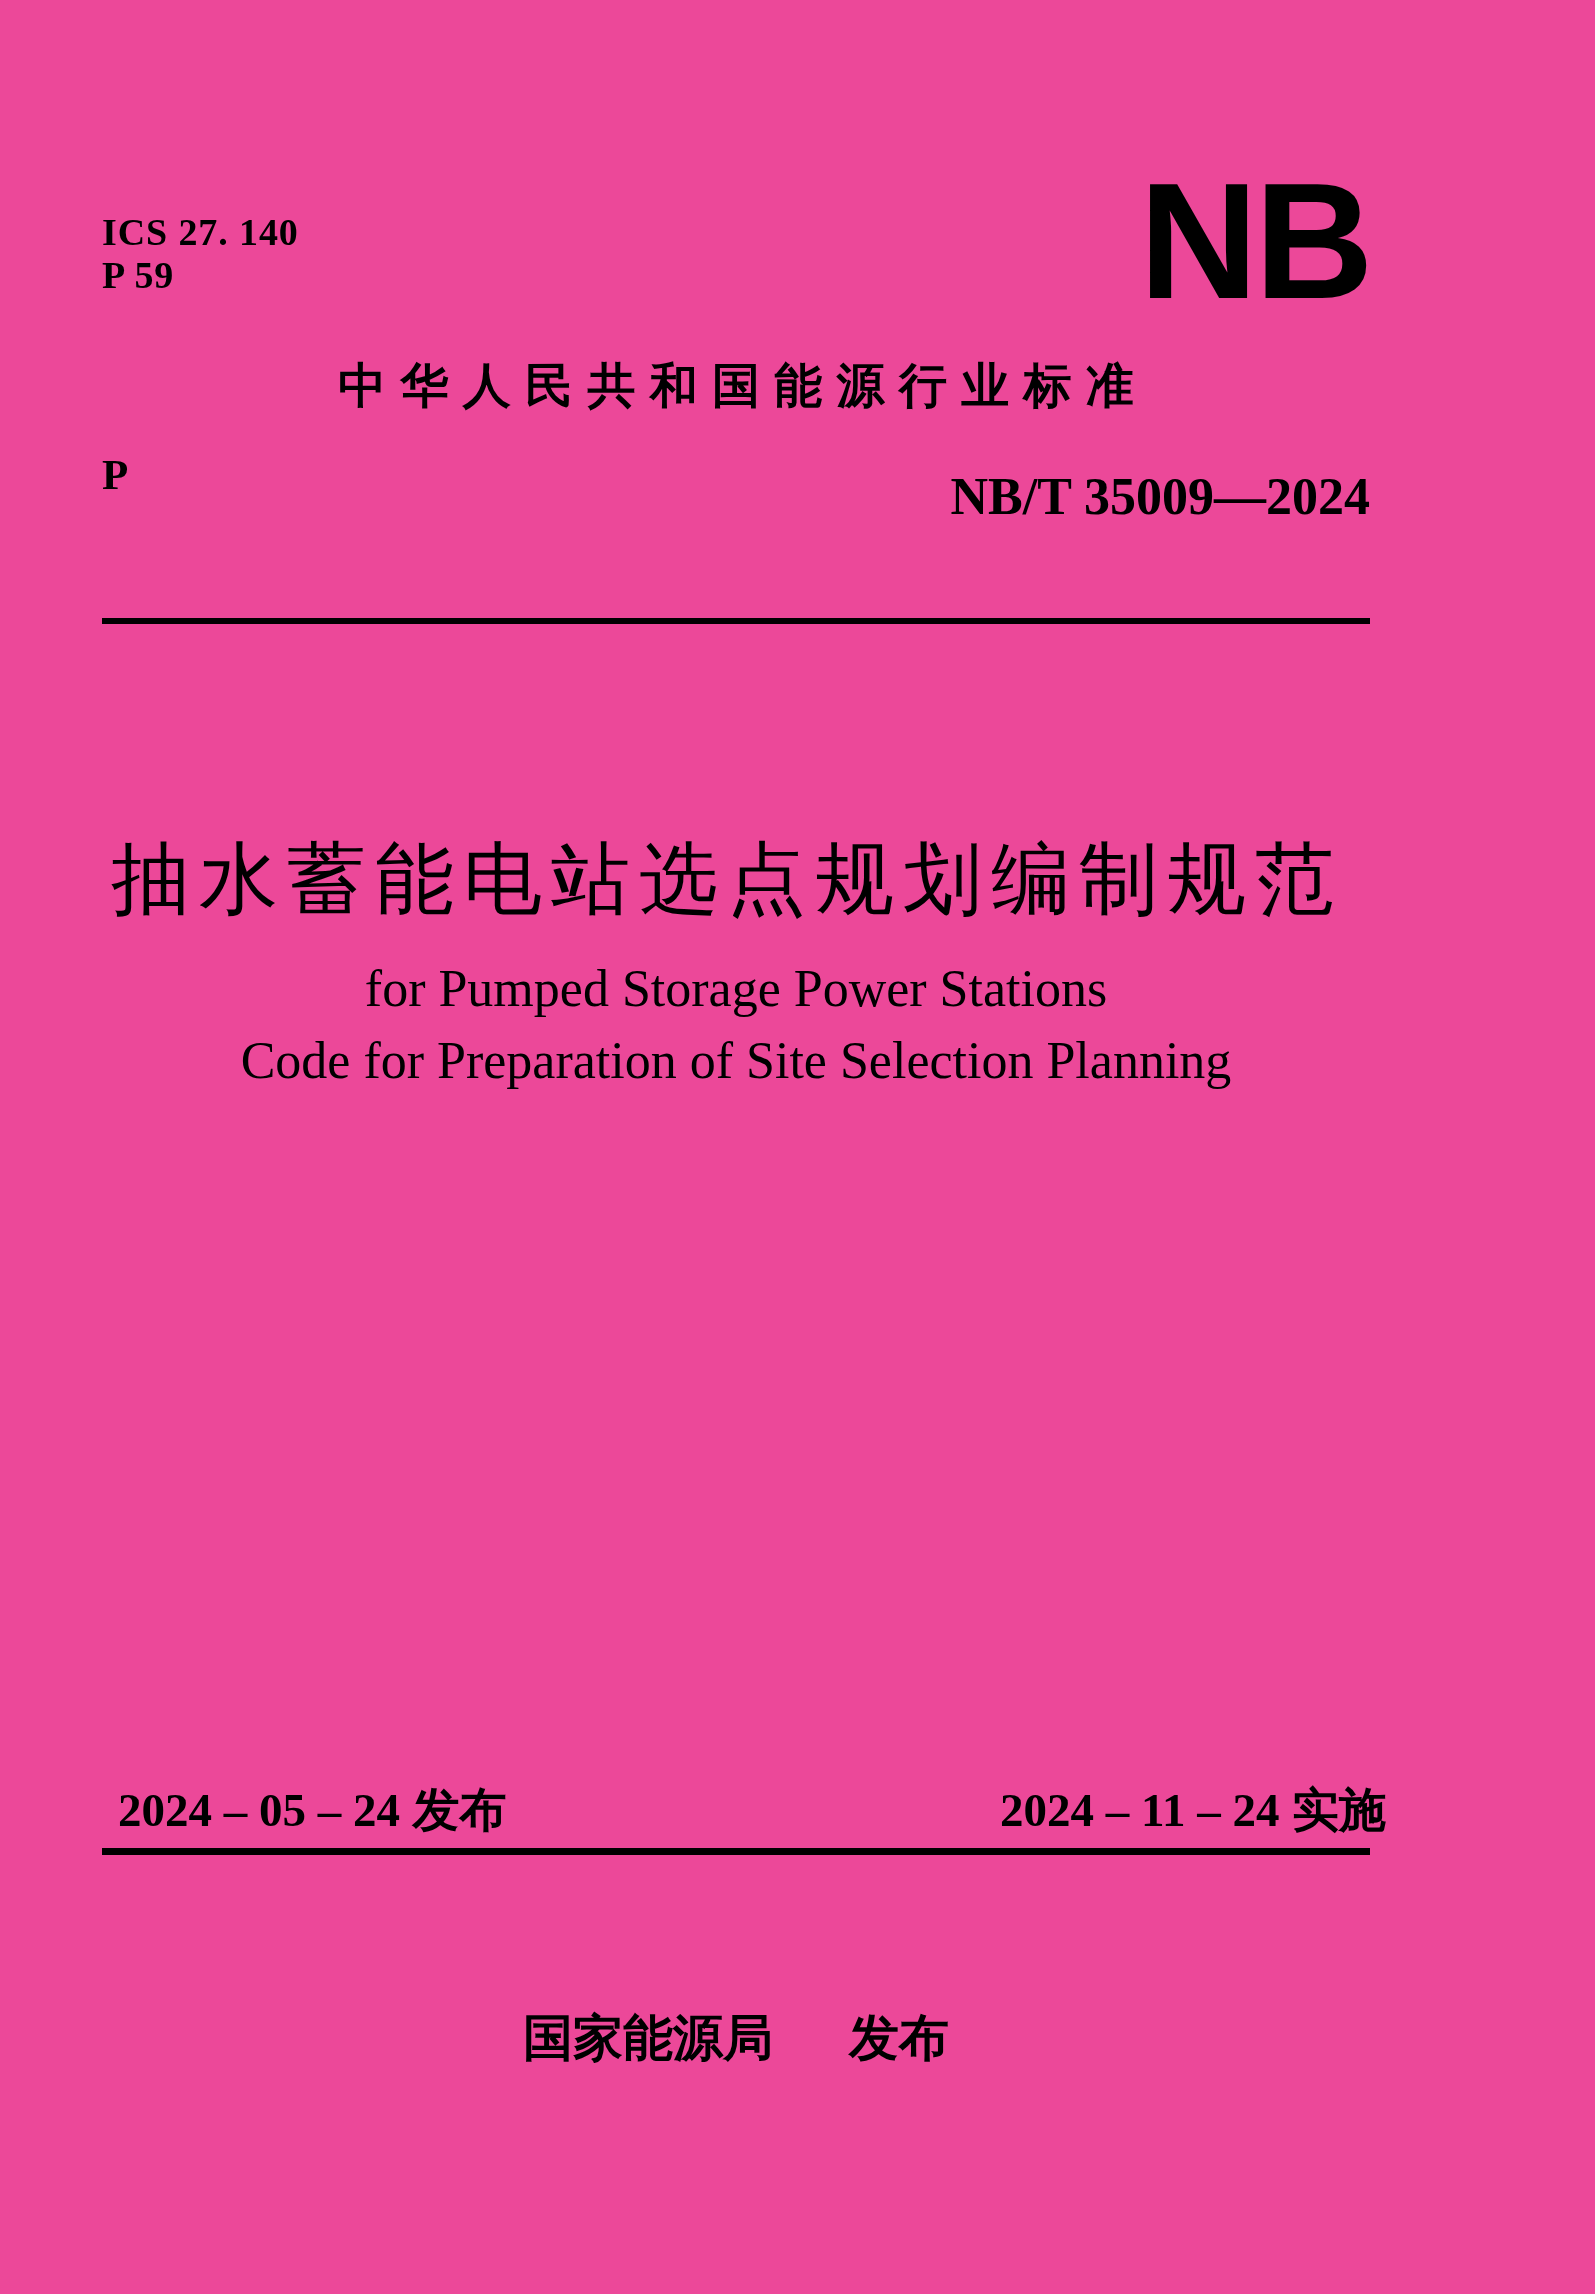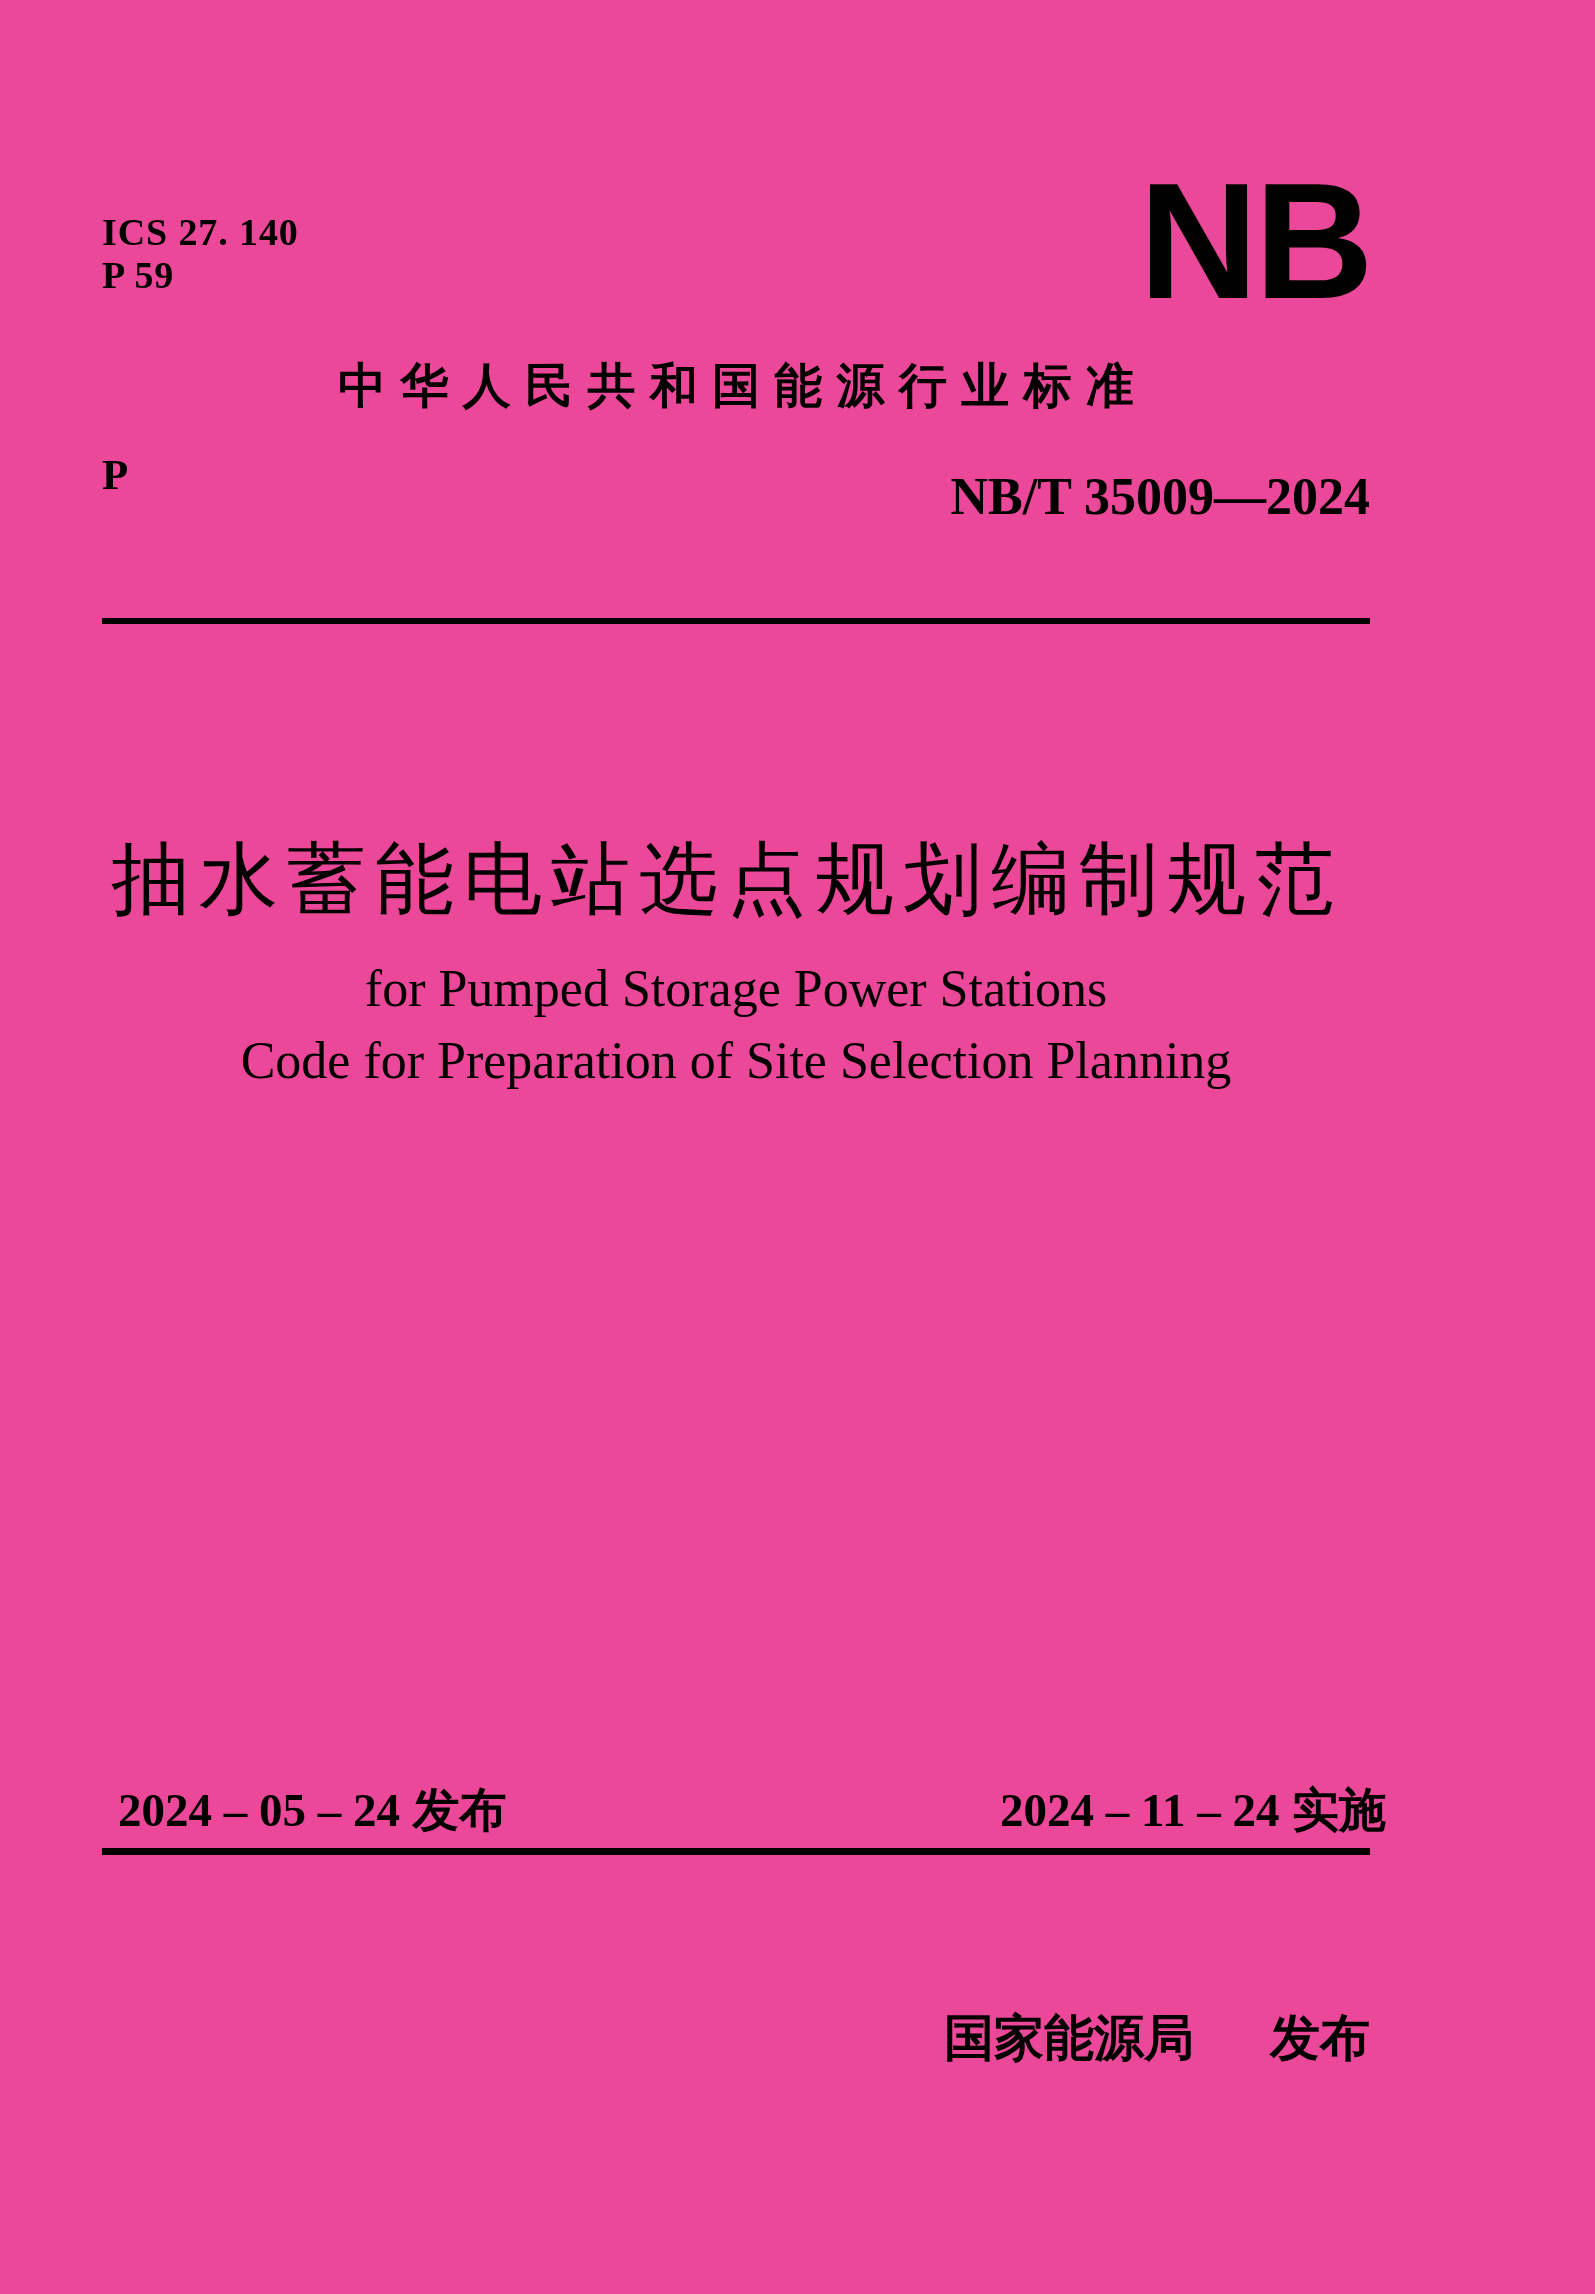--- a/index.html
+++ b/index.html
@@ -143,21 +143,21 @@
     margin-left: 12.5px;
   }
 
   
   .publisher-row {
     position: absolute;
     left: 102px;
     top: 2011px;
     width: 1268px;
     display: flex;
-    justify-content: flex-end;
+    justify-content: center;
     column-gap: 76px;
     font-family: "Liberation Sans", "DejaVu Sans", sans-serif;
     font-weight: bold;
     font-size: 50px;
     line-height: 1.1;
     white-space: nowrap;
   }
 </style>
 </head>
 <body>

